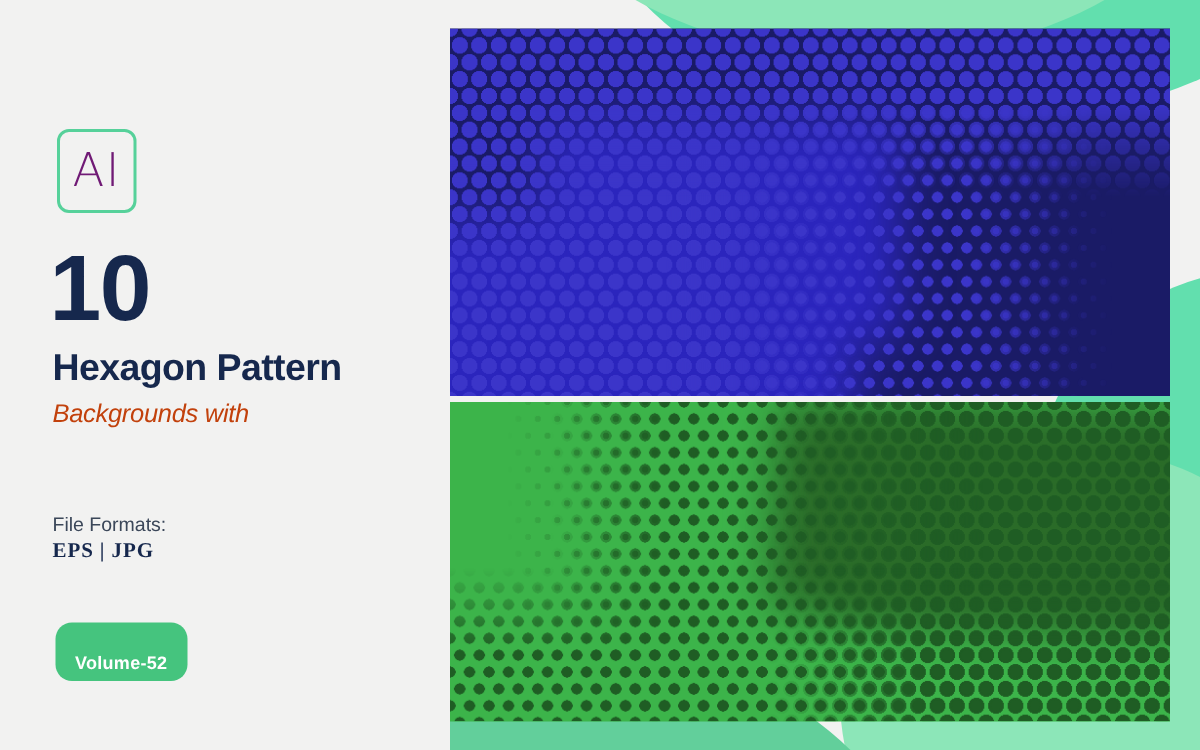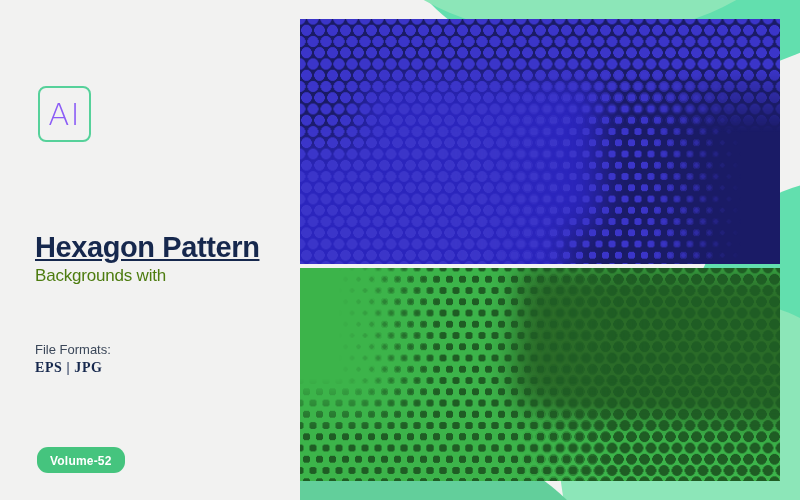--- a/index.html
+++ b/index.html
@@ -80,56 +80,56 @@
     width: 53px;
     height: 56px;
     border: 2px solid #56d19a;
     border-radius: 8px;
     box-sizing: border-box;
     display: flex;
     align-items: center;
     justify-content: center;
   }
   #ai-badge-label {
-    color: #8b5cf6;
+    color: #701a75;
     font-size: 31px;
     letter-spacing: 1px;
     font-family: "DejaVu Sans", sans-serif;
     font-weight: 300;
     line-height: 1;
   }
   #count-number {
     position: absolute;
     left: 33px;
     top: 162px;
     font-size: 62px;
     font-weight: bold;
     color: #16284d;
     letter-spacing: -1px;
     line-height: 1;
   }
   #title-main {
     position: absolute;
     left: 35px;
     top: 233px;
-    font-size: 29px;
+    font-size: 25px;
     font-weight: bold;
     color: #16284d;
     letter-spacing: -0.4px;
     line-height: 1;
-    text-decoration: underline;
   }
   #title-sub {
     position: absolute;
     left: 35px;
     top: 265px;
     font-size: 17px;
-    color: #4d7c0f;
+    color: #c2410c;
     line-height: 1.32;
     letter-spacing: -0.2px;
+    font-style: italic;
   }
   #file-formats-label {
     position: absolute;
     left: 35px;
     top: 343px;
     font-size: 13px;
     color: #3b4759;
     line-height: 1;
   }
   #file-formats-value {
@@ -144,25 +144,24 @@
     font-family: Liberation Serif, serif;
   }
   #volume-badge {
     position: absolute;
     left: 37px;
     top: 415px;
     background: #45c47e;
     color: #ffffff;
     font-size: 12px;
     font-weight: bold;
-    padding: 8px 13px 6px;
+    padding: 21px 13px 6px;
     border-radius: 11px;
     letter-spacing: 0.2px;
     line-height: 1;
-    margin-top: 32px;
   }
 
   
   .preview {
     position: absolute;
     overflow: hidden;
     z-index: 4;
   }
   #preview-blue {
     left: 300px;
@@ -329,20 +328,21 @@
     <div class="halftone hex-small-green mask-green-small"></div>
     <div class="halftone hex-mid-green mask-green-bottom"></div>
   </div>
 
   <div id="info-panel">
 
     <div id="ai-badge">
       <span id="ai-badge-label">AI</span>
     </div>
 
+    <div id="count-number">10</div>
 
     <div id="title-main">Hexagon Pattern</div>
 
     <div id="title-sub">
       <div>Backgrounds with</div>
     </div>
 
     <div id="file-formats-label">File Formats:</div>
 
     <div id="file-formats-value">EPS  |  JPG</div>

